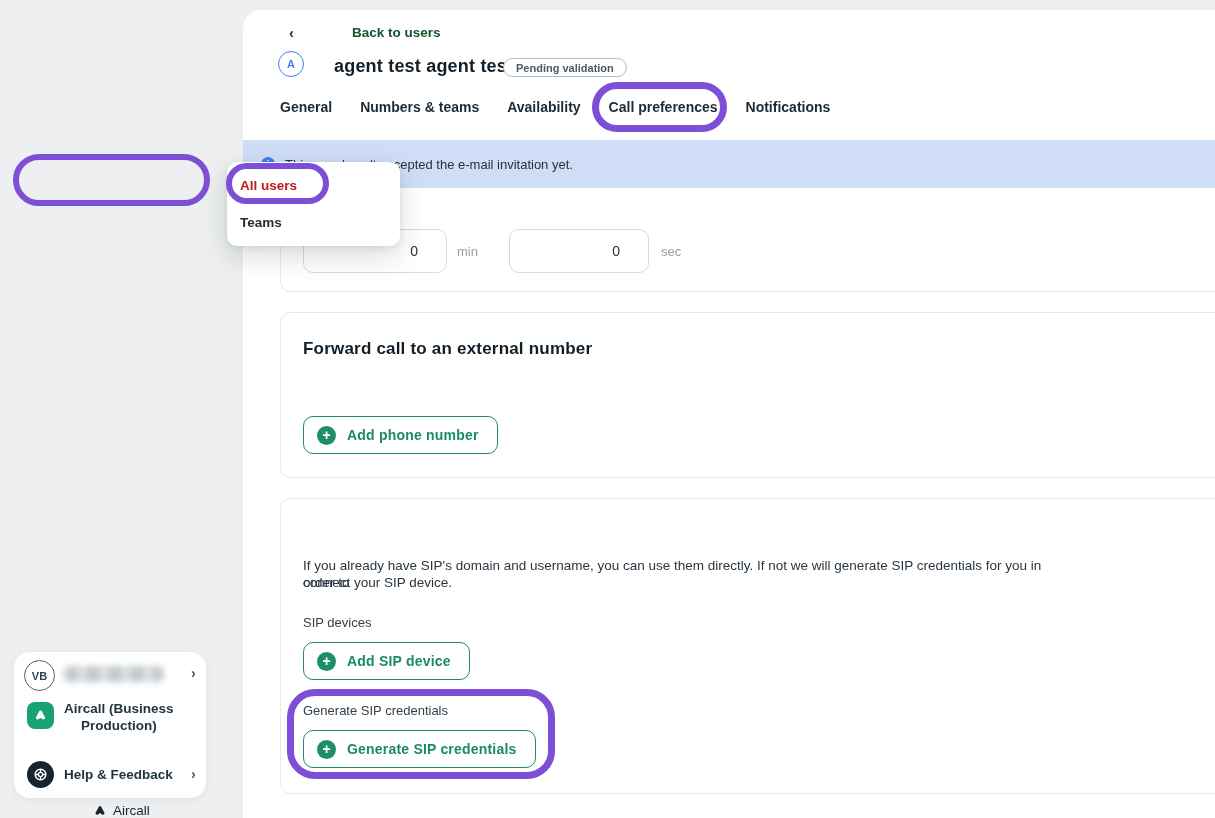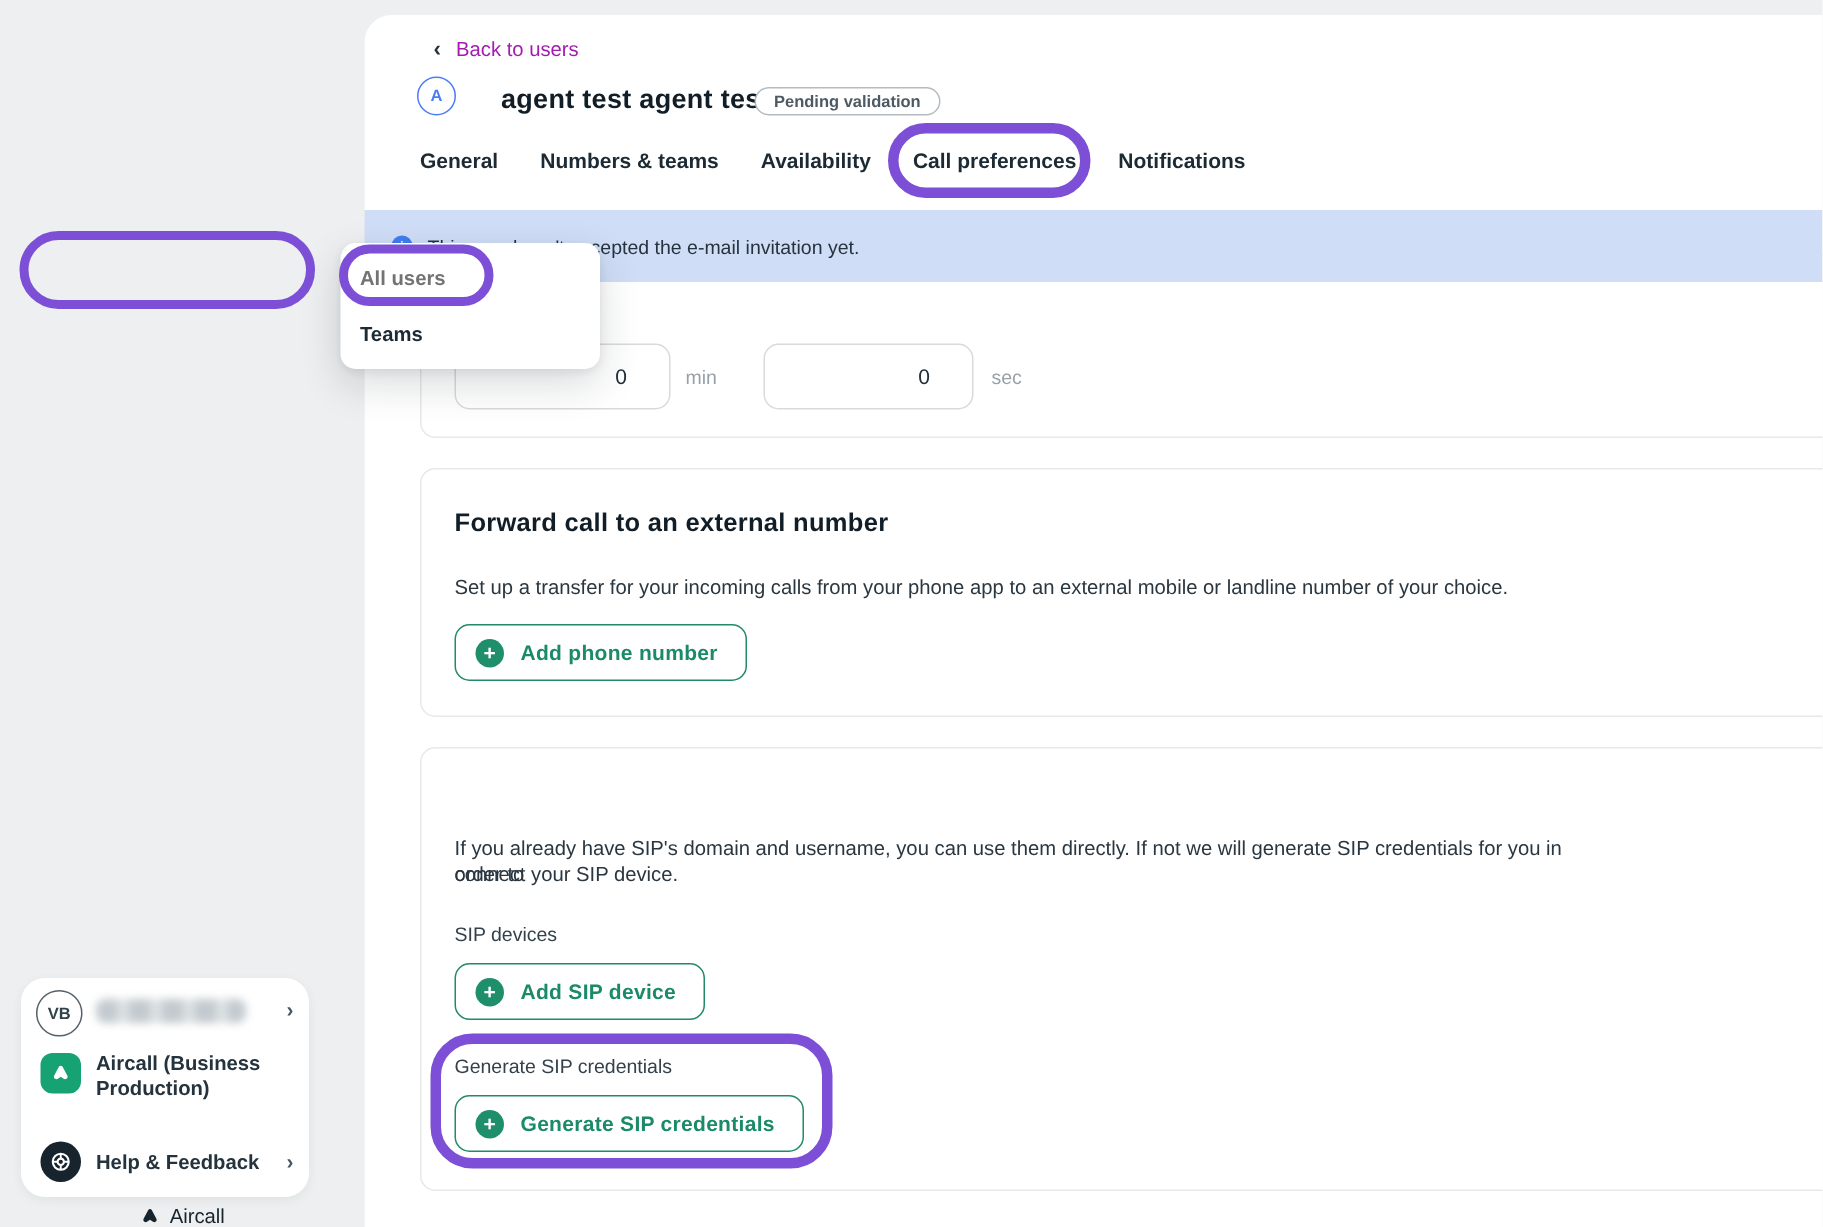--- a/index.html
+++ b/index.html
@@ -28,21 +28,21 @@
   .nav-row.active-bg .icon-circle { margin-left:7px; }
   .nav-label { margin-left:14px; font-size:13.5px; font-weight:700; color:#24333d; letter-spacing:.1px; }
   .nav-label.disabled { color:#a6b0b6; }
   .nav-chevron { position:absolute; right:14px; font-size:14px; font-weight:700; color:#4a5761; }
   .nav-chevron.inline { position:static; margin-left:14px; }
   svg.glyph { display:block; }
 
   
   .account-card {
     left:14px; top:652px; width:192px; height:146px; background:#ffffff; border-radius:16px;
-    box-shadow:0 2px 8px rgba(20,30,40,.06); z-index:3;
+    box-shadow:0 2px 8px rgba(20,30,40,.06); z-index:3;text-align:center;
   }
   .vb-avatar {
     left:10px; top:8px; width:31px; height:31px; border-radius:50%; border:1.5px solid #54616b;
     display:flex; align-items:center; justify-content:center; font-size:11px; font-weight:700; color:#33414b; background:#fff;
   }
   .redacted { left:50px; top:14px; width:100px; height:16px; border-radius:6px;
     background:repeating-linear-gradient(90deg,#b9c1c7 0 14px,#d7dcdf 14px 22px); filter:blur(3px); opacity:.85; }
   .acct-chevron { font-size:14px; font-weight:700; color:#4a5761; }
   .aircall-sq {
     left:13px; top:50px; width:27px; height:27px; border-radius:8px; background:#17a273;
@@ -54,21 +54,21 @@
   .help-label { left:50px; top:115px; font-size:13.5px; font-weight:700; color:#24333d; }
 
   .footer-logo { left:0; top:803px; width:243px; display:flex; align-items:center; justify-content:center; gap:6px; z-index:3; }
   .footer-logo-text { font-size:13.5px; font-weight:400; color:#17242e; }
 
   
   .main-panel { left:243px; top:10px; width:992px; height:808px; background:#ffffff; border-top-left-radius:18px; z-index:1; }
 
   .back-link { left:289px; top:25px; display:flex; align-items:center; gap:10px; cursor:pointer; z-index:2; }
   .back-chevron { font-size:15px; font-weight:700; color:#24333d; line-height:1; }
-  .back-text { font-size:13.5px; font-weight:400; color:#a21caf; }
+  .back-text { font-size:13.5px; font-weight:700; color:#14532d;margin-left:48px; }
 
   .user-avatar {
     left:278px; top:51px; width:26px; height:26px; border-radius:50%; border:1.5px solid #4b7cf5;
     display:flex; align-items:center; justify-content:center; font-size:11px; font-weight:700; color:#4b7cf5; z-index:2;
   }
   .page-title { left:334px; top:56px; font-size:18px; font-weight:800; color:#121e27; letter-spacing:.2px; z-index:2; }
   .status-badge {
     left:503px; top:58px; height:19px; padding:0 12px; border:1px solid #b4bcc2; border-radius:999px;
     display:flex; align-items:center; font-size:11px; font-weight:600; color:#4e5a63; background:#fff; z-index:2;
   }
@@ -80,21 +80,21 @@
   .info-banner { left:243px; top:140px; width:972px; height:48px; background:#cfdef6; z-index:4;
     display:flex; align-items:center; }
   .info-icon { position:absolute; left:18px; top:17px; width:14px; height:14px; border-radius:50%; background:#3f7ef2;
     color:#fff; font-size:9px; font-weight:700; display:flex; align-items:center; justify-content:center; font-style:normal; }
   .info-text { margin-left:42px; font-size:13px; color:#26323e; }
 
   
   .flyout { left:227px; top:162px; width:173px; height:84px; background:#ffffff; border-radius:10px;
     box-shadow:0 10px 28px rgba(20,30,40,.16), 0 2px 6px rgba(20,30,40,.08); z-index:10; }
   .flyout-item { position:absolute; left:13px; font-size:13.5px; font-weight:700; cursor:pointer; }
-  .flyout-item.green { top:16px; color:#737373; }
+  .flyout-item.green { top:16px; color:#b91c1c; }
   .flyout-item.dark { top:53px; color:#1c2a34; }
 
   
   .card { background:#ffffff; border:1px solid #e7e8e9; border-radius:10px; z-index:2; }
   .card1 { left:280px; top:170px; width:960px; height:122px; }
   .card2 { left:280px; top:312px; width:960px; height:166px; }
   .card3 { left:280px; top:498px; width:960px; height:296px; }
 
   .num-input {
     position:absolute; height:44px; border:1px solid #dadada; border-radius:10px; background:#fff;
@@ -150,21 +150,20 @@
 
 <div class="abs card card1">
   <input class="num-input" style="left: 22px; top: 58px; width: 144px;" value="0">
   <span class="unit-label" style="left:176px; top:73px;">min</span>
   <input class="num-input" style="left: 228px; top: 58px; width: 140px;" value="0">
   <span class="unit-label" style="left:380px; top:73px;">sec</span>
 </div>
 
 <div class="abs card card2">
   <div class="section-title" style="top:26px;">Forward call to an external number</div>
-  <div class="section-desc" style="top:70px;">Set up a transfer for your incoming calls from your phone app to an external mobile or landline number of your choice.</div>
   <button class="ghost-btn" style="top:103px;">
     <span class="plus-circle">+</span>
     <span class="ghost-btn-label">Add phone number</span>
   </button>
 </div>
 
 <div class="abs card card3">
   <div class="section-desc" style="top:58px; width:760px;">If you already have SIP's domain and username, you can use them directly. If not we will generate SIP credentials for you in order to</div>
   <div class="section-desc" style="top:75px;">connect your SIP device.</div>
   <div class="field-label" style="top:116px;">SIP devices</div>

